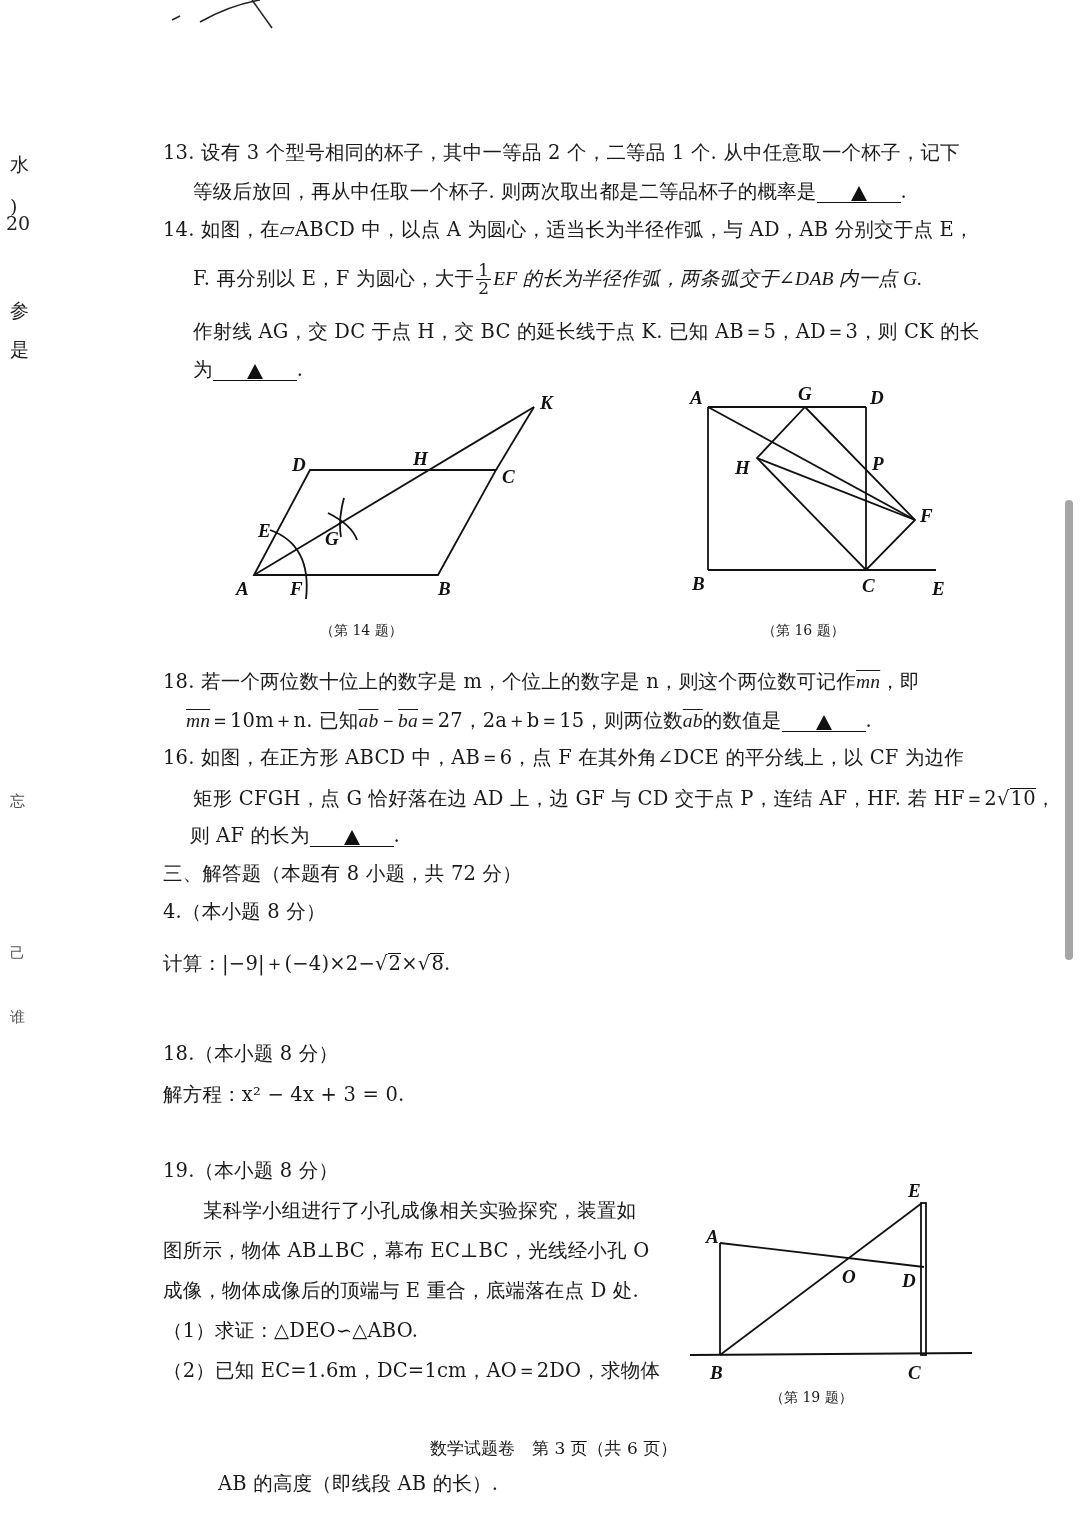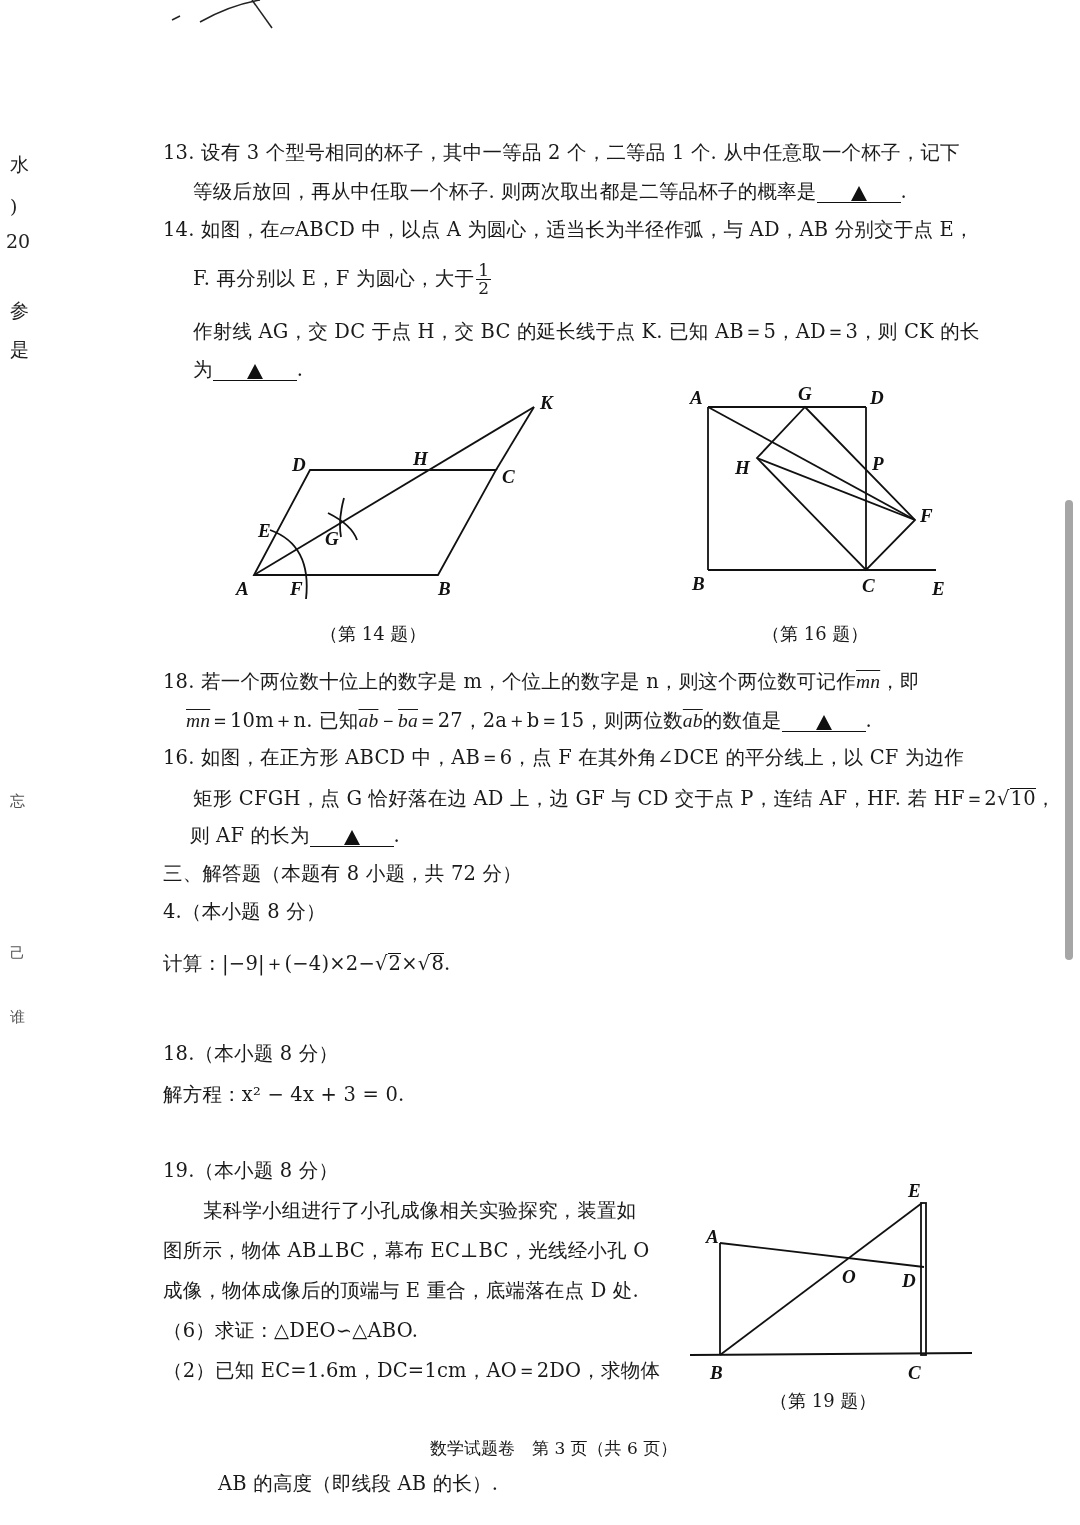--- a/index.html
+++ b/index.html
@@ -8,56 +8,56 @@
     background: #ffffff; color: #1a1a1a;
     font-family: "DejaVu Serif", "Liberation Serif", serif;
   }
   .abs { position: absolute; }
   .line { position: absolute; font-size: 19.5px; line-height: 1; white-space: nowrap; letter-spacing: 0.2px; }
   .it { font-style: italic; font-family: "Liberation Serif", "DejaVu Serif", serif; }
   .bold { font-weight: normal; }
   .blank { display: inline-block; width: 84px; border-bottom: 1.5px solid #111; text-align: center; position: relative; height: 18px; vertical-align: -3px; }
   .blank .tri { display: inline-block; width: 0; height: 0; border-left: 8px solid transparent; border-right: 8px solid transparent; border-bottom: 15px solid #111; margin-top: 2px; }
   .side { position: absolute; left: 10px; font-size: 19px; color: #222; }
-  .caption { position: absolute; font-size: 18px; text-align: center; }
+  .caption { position: absolute; font-size: 14px; text-align: center; }
   .scrollbar { position: absolute; left: 1065px; top: 500px; width: 8px; height: 460px; background: #a6a6a6; border-radius: 4px; }
   .frac { display: inline-block; vertical-align: middle; text-align: center; font-size: 17px; line-height: 1; margin: 0 2px; }
   .frac span { display: block; }
   .frac .num { border-bottom: 1.2px solid #111; padding: 0 2px; }
   .ol { text-decoration: overline; }
   .sqrt { display: inline-block; border-top: 1.2px solid #111; padding-left: 1px; }
   svg text { font-family: "Liberation Serif", "DejaVu Serif", serif; font-style: italic; font-weight: bold; font-size: 19px; fill: #111; }
   .footer { position: absolute; left: 430px; top: 1437px; font-size: 17px; }
 </style>
 </head>
 <body>
 
 <svg class="abs" style="left:160px;top:0" width="140" height="40">
   <path d="M40 22 Q70 5 100 0" stroke="#222" stroke-width="1.5" fill="none"></path>
   <path d="M92 0 L112 28" stroke="#222" stroke-width="1.5" fill="none"></path>
   <path d="M12 20 L20 16" stroke="#222" stroke-width="1.5" fill="none"></path>
 </svg>
 
 <div class="side" style="top:152px">水</div>
 <div class="side" style="top:195px">)</div>
-<div class="side" style="top:230px;left:6px;">20</div>
+<div class="side" style="top:212px;left:6px;">20</div>
 <div class="side" style="top:298px">参</div>
 <div class="side" style="top:337px">是</div>
 <div class="side" style="top:792px;font-size:15px;color:#555">忘</div>
 <div class="side" style="top:944px;font-size:15px;color:#555">己</div>
 <div class="side" style="top:1008px;font-size:15px;color:#555">谁</div>
 
 <div class="line" style="left:163px;top:143px">13. 设有 3 个型号相同的杯子，其中一等品 2 个，二等品 1 个. 从中任意取一个杯子，记下</div>
 <div class="line" style="left:193px;top:182px">
   <span>等级后放回，再从中任取一个杯子. 则两次取出都是二等品杯子的概率是</span><span class="blank"><span class="tri"></span></span><span>.</span>
 </div>
 
 <div class="line" style="left:163px;top:220px">14. 如图，在▱ABCD 中，以点 A 为圆心，适当长为半径作弧，与 AD，AB 分别交于点 E，</div>
 <div class="line" style="left:193px;top:262px">
-  <span>F. 再分别以 E，F 为圆心，大于</span><span class="frac"><span class="num">1</span><span>2</span></span>
+  <span>F. 再分别以 E，F 为圆心，大于</span><span class="frac"><span class="num">1</span><span>2</span></span><span class="it">EF 的长为半径作弧，两条弧交于∠DAB 内一点 G.</span>
 </div>
 <div class="line" style="left:193px;top:322px">作射线 AG，交 DC 于点 H，交 BC 的延长线于点 K. 已知 AB＝5，AD＝3，则 CK 的长</div>
 <div class="line" style="left:193px;top:360px">
   <span>为</span><span class="blank"><span class="tri"></span></span><span>.</span>
 </div>
 
 <svg class="abs" style="left:220px;top:385px" width="360" height="230">
   <g stroke="#111" stroke-width="1.8" fill="none">
     <polygon points="34,190 218,190 276,85 90,85"></polygon>
     <line x1="34" y1="190" x2="314" y2="22"></line>
@@ -122,21 +122,21 @@
   <span>计算：|−9|＋(−4)×2−</span>√<span class="sqrt">2</span><span>×</span>√<span class="sqrt">8</span><span>.</span>
 </div>
 
 <div class="line" style="left:163px;top:1044px">18.（本小题 8 分）</div>
 <div class="line" style="left:163px;top:1085px">解方程：x² − 4x + 3 = 0.</div>
 
 <div class="line" style="left:163px;top:1161px">19.（本小题 8 分）</div>
 <div class="line" style="left:203px;top:1201px">某科学小组进行了小孔成像相关实验探究，装置如</div>
 <div class="line" style="left:163px;top:1241px">图所示，物体 AB⊥BC，幕布 EC⊥BC，光线经小孔 O</div>
 <div class="line" style="left:163px;top:1281px">成像，物体成像后的顶端与 E 重合，底端落在点 D 处.</div>
-<div class="line" style="left:163px;top:1321px">（6）求证：△DEO∽△ABO.</div>
+<div class="line" style="left:163px;top:1321px">（1）求证：△DEO∽△ABO.</div>
 <div class="line" style="left:163px;top:1361px">（2）已知 EC=1.6m，DC=1cm，AO＝2DO，求物体</div>
 <div class="line" style="left:218px;top:1474px">AB 的高度（即线段 AB 的长）.</div>
 
 <svg class="abs" style="left:690px;top:1175px" width="290" height="210">
   <g stroke="#111" stroke-width="1.8" fill="none">
     <line x1="0" y1="180" x2="282" y2="178"></line>
     <line x1="30" y1="68" x2="30" y2="180"></line>
     <line x1="30" y1="68" x2="234" y2="92"></line>
     <line x1="30" y1="180" x2="232" y2="28"></line>
     <rect x="231" y="28" width="5" height="152"></rect>

